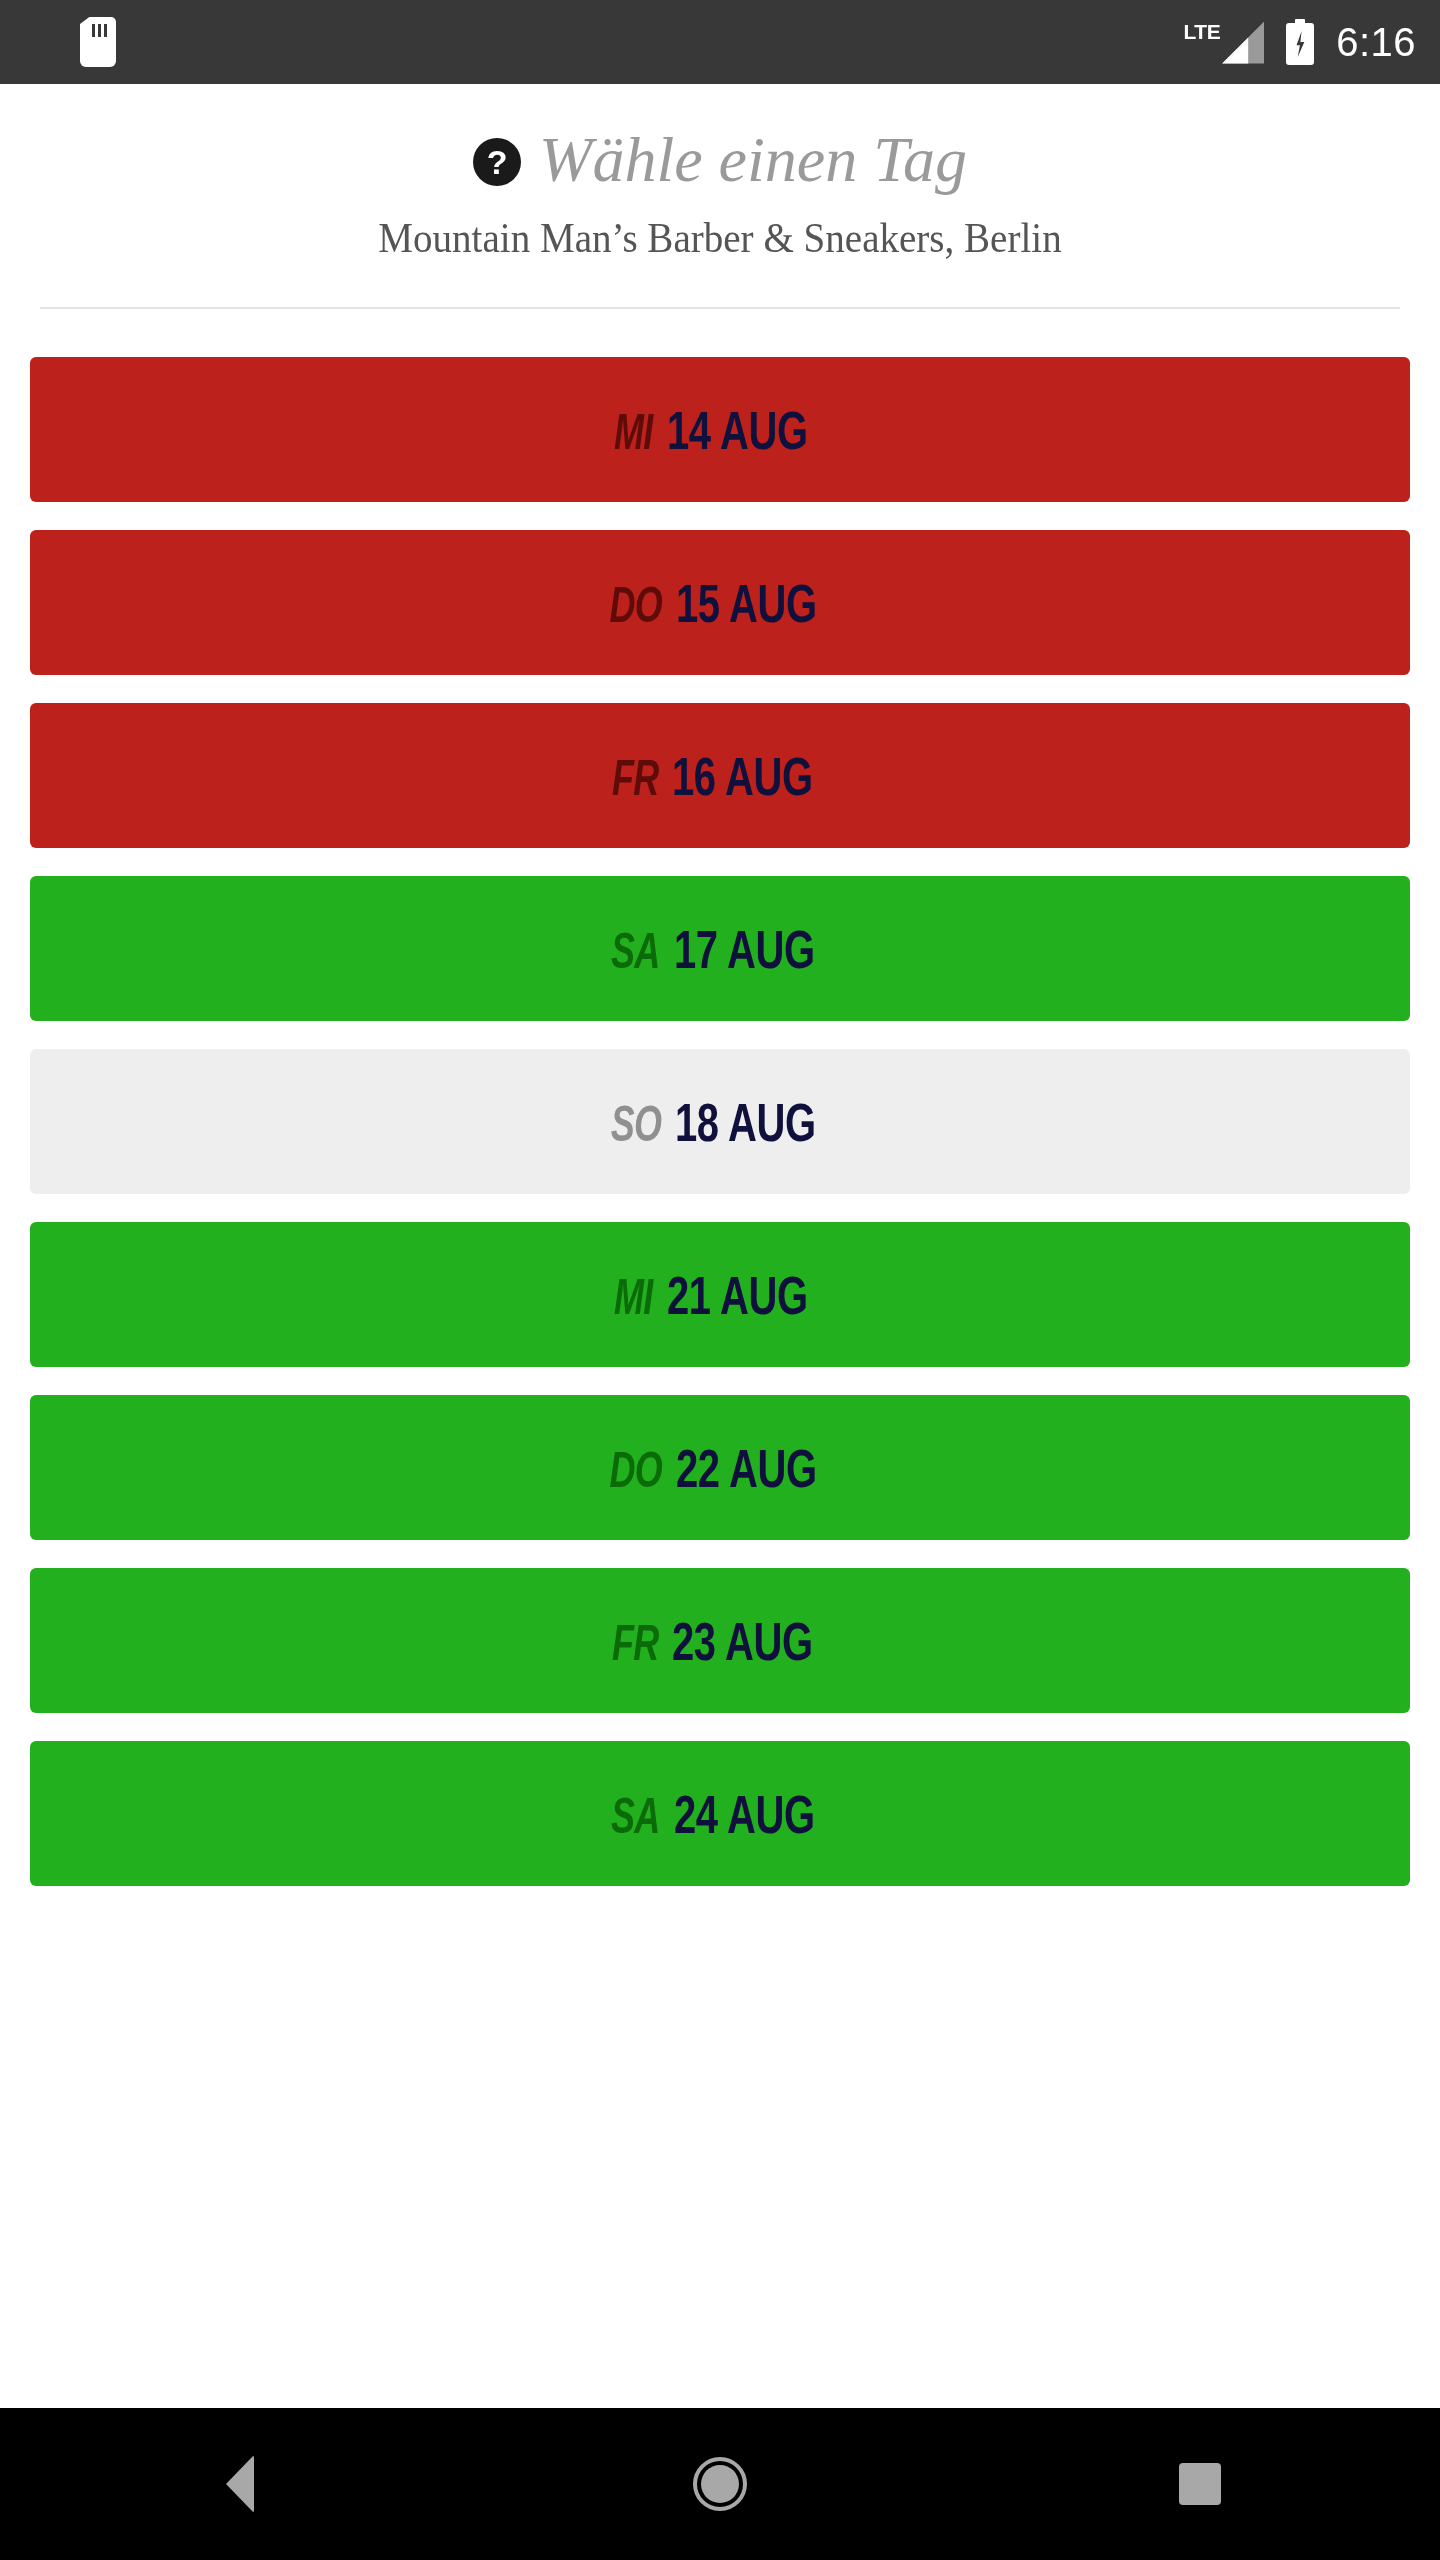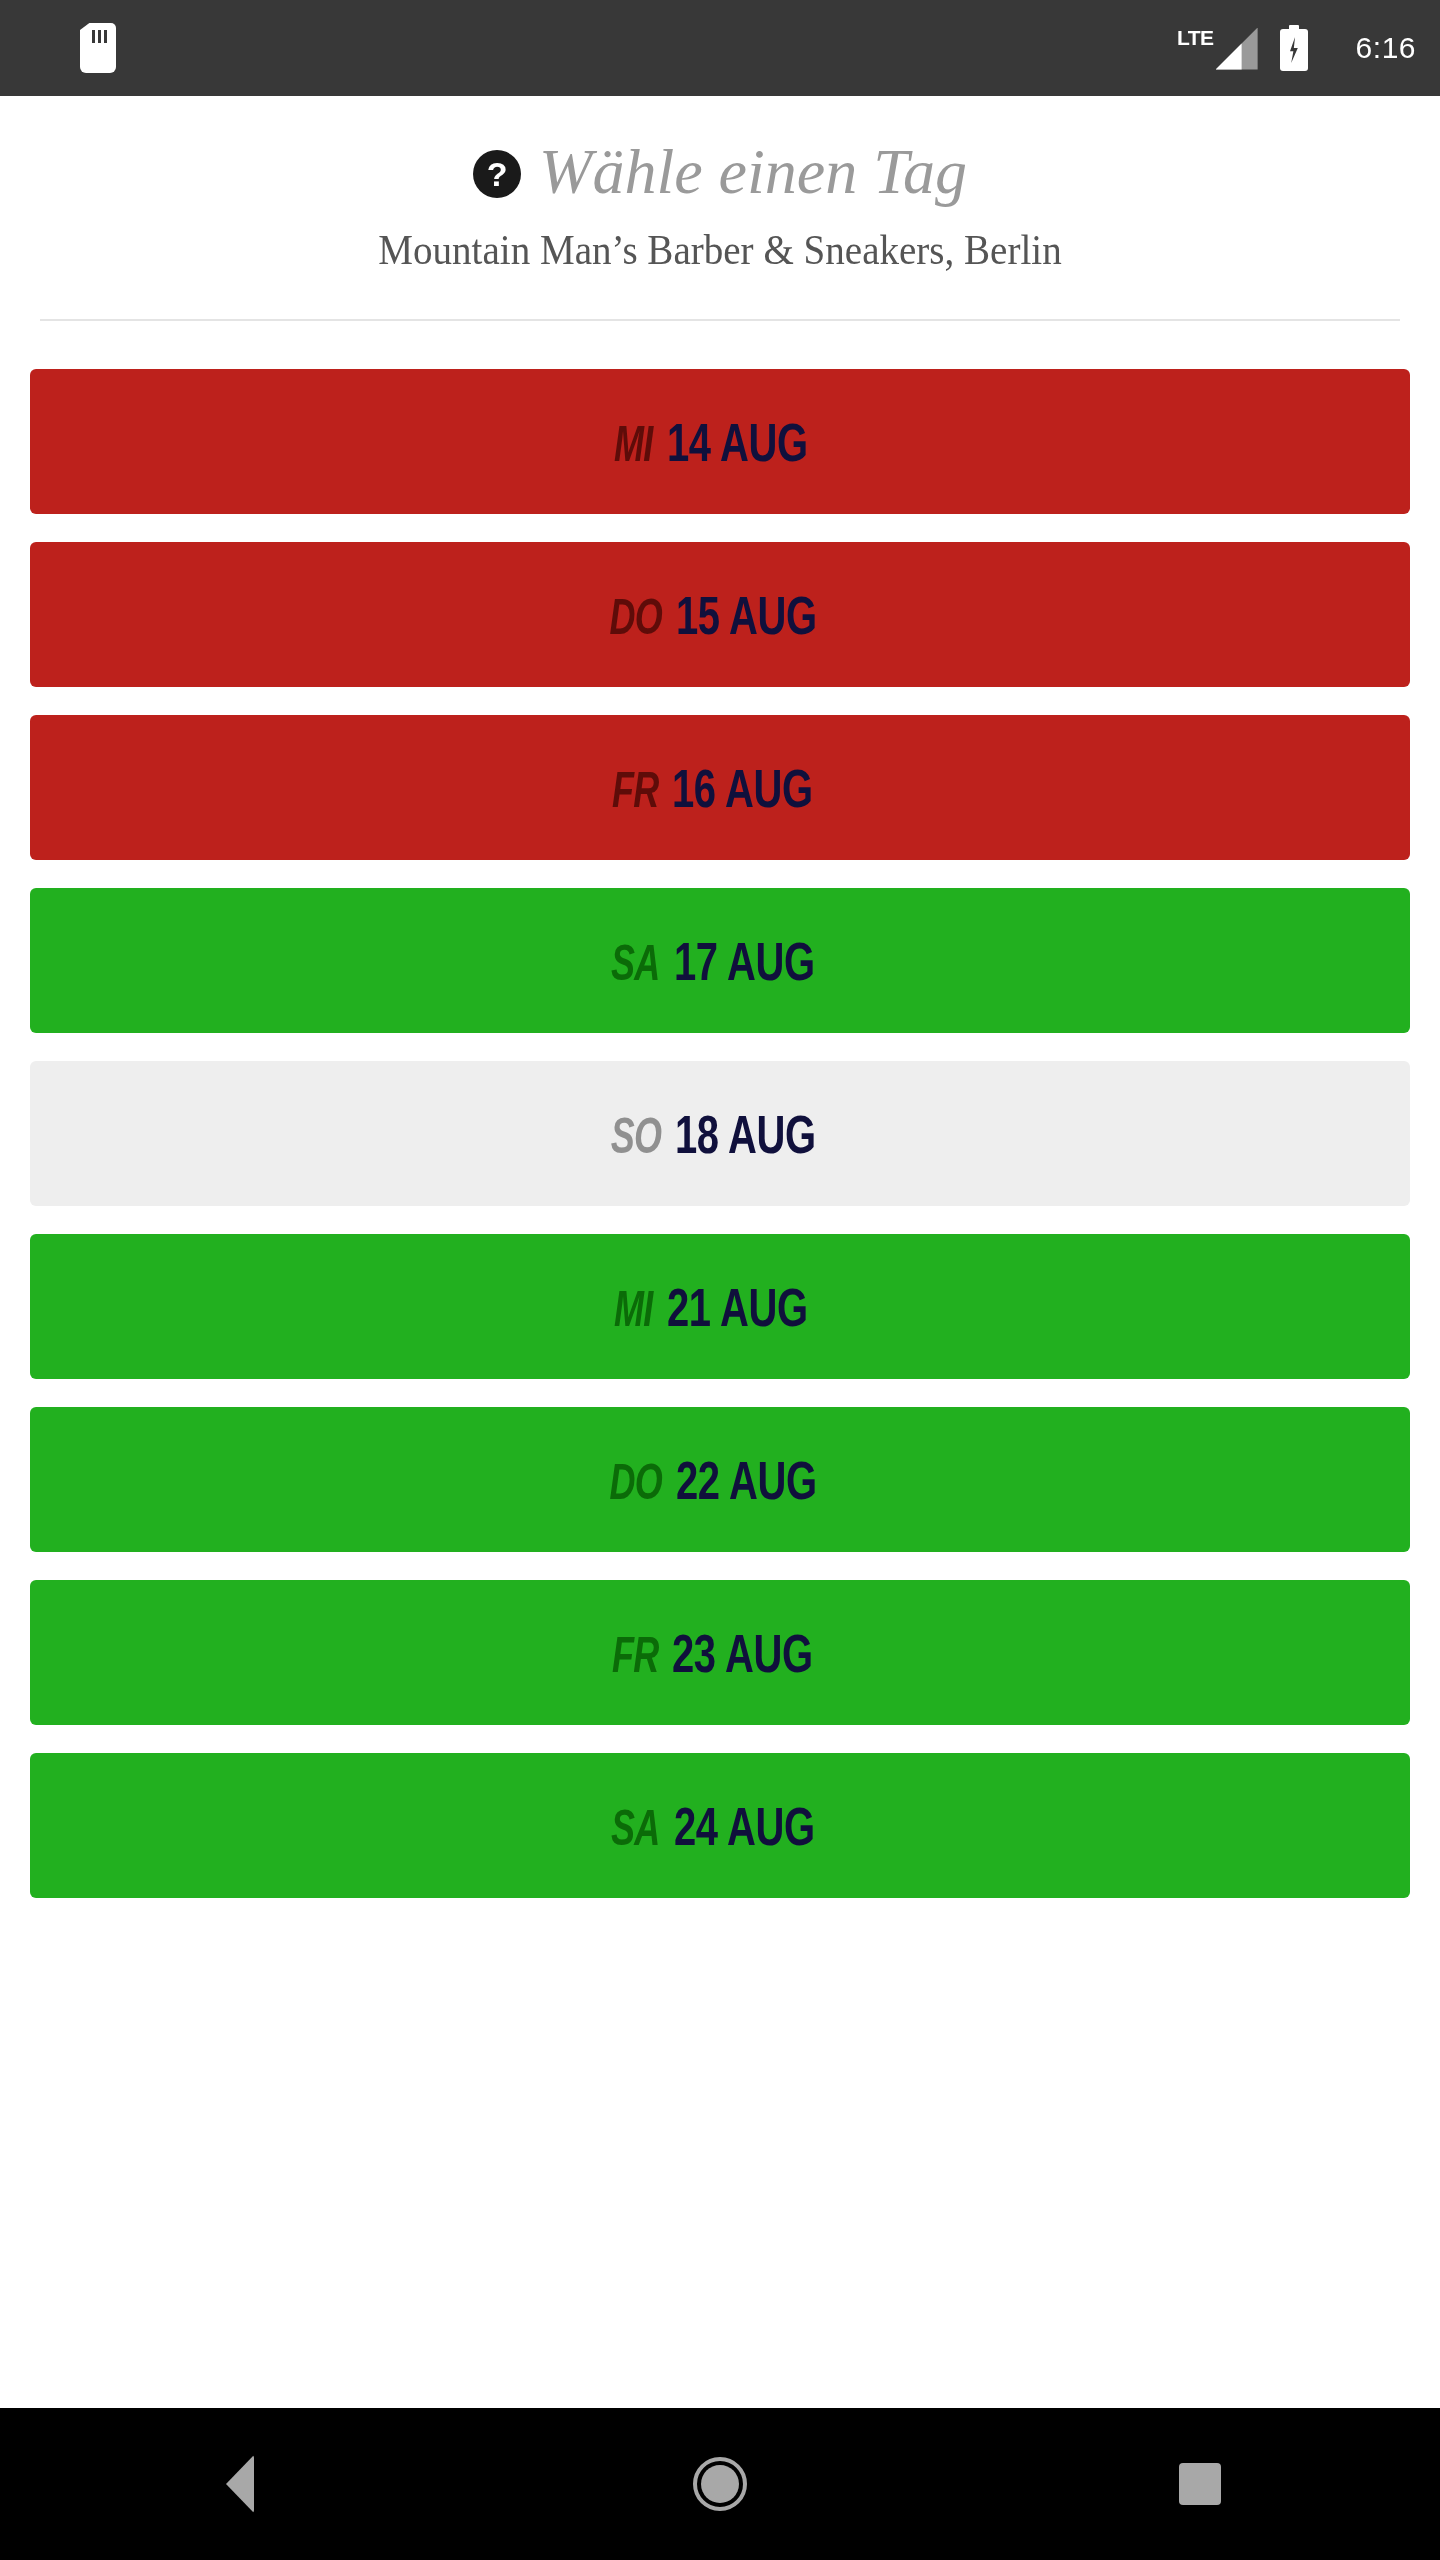--- a/index.html
+++ b/index.html
@@ -6,21 +6,21 @@
   html,body { width:1440px; height:2560px; }
   body {
     background:#ffffff;
     font-family:"Liberation Sans", sans-serif;
     overflow:hidden;
     position:relative;
   }
 
   
   .statusbar {
-    height:96px;
+    height:84px;
     background:#383838;
     display:flex;
     align-items:center;
     padding:0 24px 0 80px;
     position:relative;
   }
   .sb-left { display:flex; align-items:center; }
   .sb-right {
     margin-left:auto;
     display:flex;
@@ -65,21 +65,21 @@
   .battery .shell {
     position:absolute; top:4px; left:0;
     width:28px; height:42px; background:#fff; border-radius:3px;
   }
   .battery .bolt {
     position:absolute; top:12px; left:8px;
     width:12px; height:26px; background:#383838;
     clip-path:polygon(62% 0, 20% 55%, 48% 55%, 30% 100%, 85% 42%, 52% 42%);
   }
 
-  .clock { color:#ffffff; font-size:30px; letter-spacing:0.5px; line-height:1;margin-left:26px; }
+  .clock { color:#ffffff; font-size:40px; letter-spacing:0.5px; line-height:1; }
 
   
   .header { padding-top:42px; text-align:center; }
   .title-row {
     display:flex; align-items:center; justify-content:center; gap:18px;
   }
   .help-icon {
     width:48px; height:48px; border-radius:50%;
     background:#1a1a1a; color:#ffffff;
     display:flex; align-items:center; justify-content:center;

